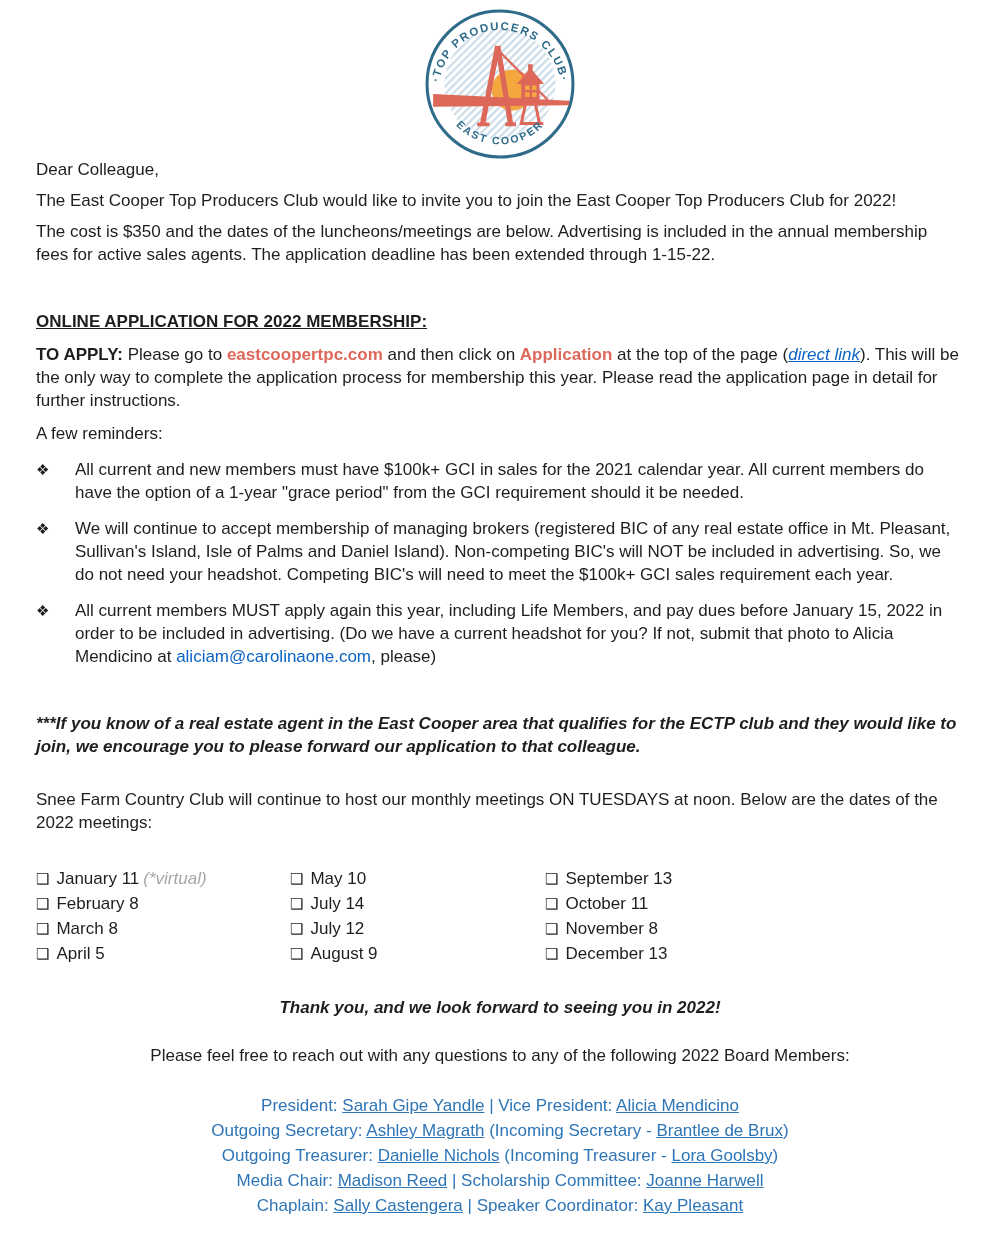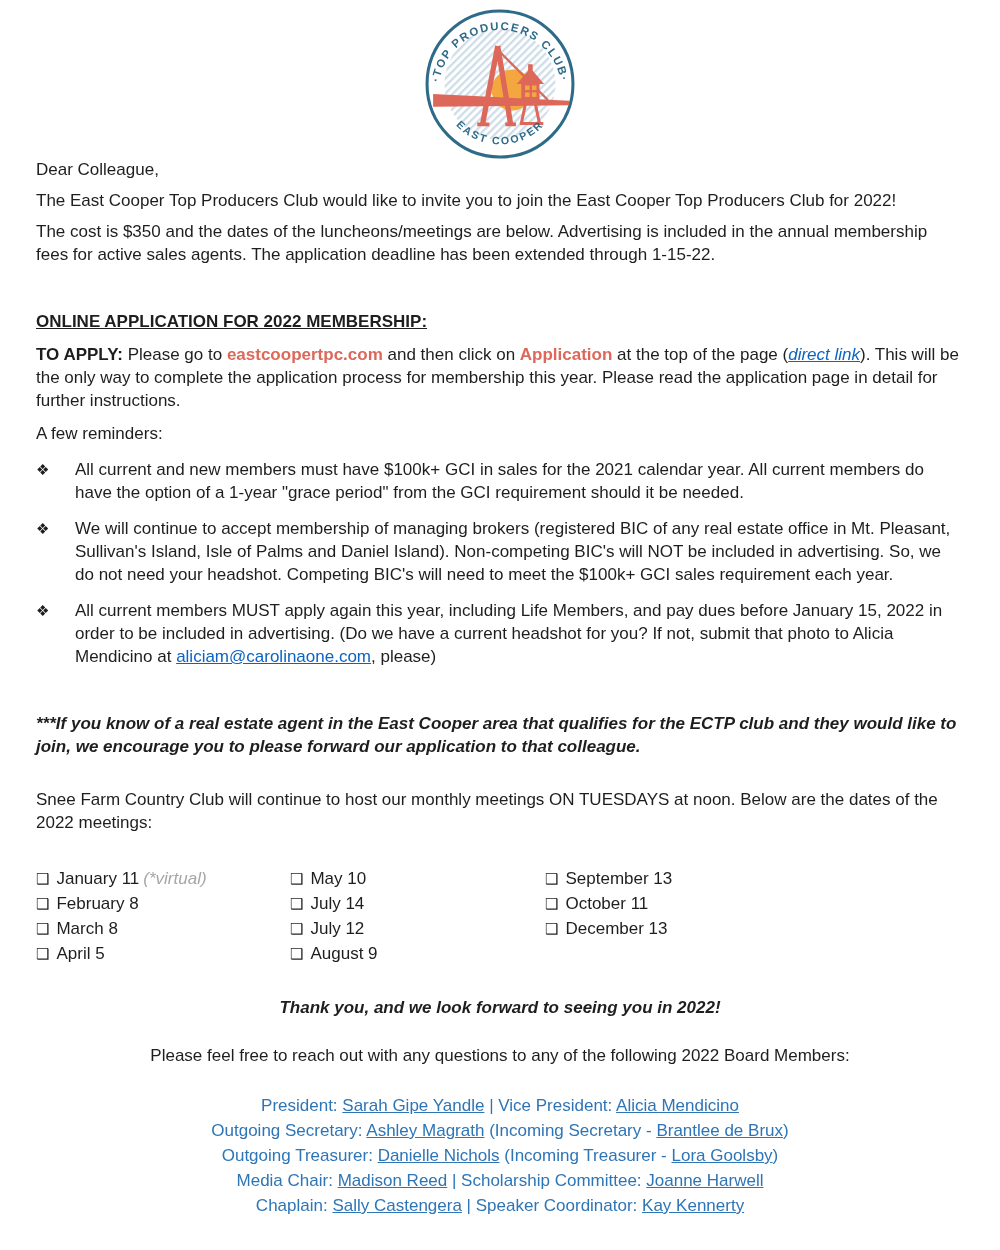--- a/index.html
+++ b/index.html
@@ -17,21 +17,21 @@
   .logo-wrap{text-align:center;padding-top:8px;height:156px;}
   .logo-wrap svg{width:152px;height:152px;}
   p{margin:0;}
   .salutation{margin-top:2px;}
   .p{margin-top:8px;}
   .section-heading{margin-top:44px;font-weight:bold;text-decoration:underline;}
   .to-apply{margin-top:10px;}
   .bold{font-weight:bold;text-align:center;}
   .salmon{color:var(--salmon);font-weight:bold;text-align:center;}
   a{cursor:pointer;}
-  .link{color:var(--link);text-decoration:underline;}
+  .link{color:var(--link);}
   .link-italic{color:var(--link);text-decoration:underline;font-style:italic;}
   .reminders{margin-top:10px;}
   .bullet{display:flex;margin-top:13px;}
   .bullet .glyph{width:39px;flex:0 0 39px;font-size:15px;}
   .bullet .btext{flex:1;}
   .forward-note{margin-top:44px;font-weight:bold;font-style:italic;}
   .snee{margin-top:30px;}
   .dates{display:flex;margin-top:32px;}
   .dates .col{width:254px;}
   .dates .col:nth-child(2){width:255px;}
@@ -124,28 +124,29 @@
     </div>
     <div class="col">
       <div class="date-item"><span class="checkbox">❑</span><span>May 10</span></div>
       <div class="date-item"><span class="checkbox">❑</span><span>July 14</span></div>
       <div class="date-item"><span class="checkbox">❑</span><span>July 12</span></div>
       <div class="date-item"><span class="checkbox">❑</span><span>August 9</span></div>
     </div>
     <div class="col">
       <div class="date-item"><span class="checkbox">❑</span><span>September 13</span></div>
       <div class="date-item"><span class="checkbox">❑</span><span>October 11</span></div>
+      <div class="date-item"><span class="checkbox">❑</span><span>November 8</span></div>
       <div class="date-item"><span class="checkbox">❑</span><span>December 13</span></div>
     </div>
   </div>
 
   <p class="thanks">Thank you, and we look forward to seeing you in 2022!</p>
   <p class="questions">Please feel free to reach out with any questions to any of the following 2022 Board Members:</p>
 
   <div class="board">
     <div><span>President: </span><a class="bname">Sarah Gipe Yandle</a><span> | Vice President: </span><a class="bname">Alicia Mendicino</a></div>
     <div><span>Outgoing Secretary: </span><a class="bname">Ashley Magrath</a><span> (Incoming Secretary - </span><a class="bname">Brantlee de Brux</a><span>)</span></div>
     <div><span>Outgoing Treasurer: </span><a class="bname">Danielle Nichols</a><span> (Incoming Treasurer - </span><a class="bname">Lora Goolsby</a><span>)</span></div>
     <div><span>Media Chair: </span><a class="bname">Madison Reed</a><span> | Scholarship Committee: </span><a class="bname">Joanne Harwell</a></div>
-    <div><span>Chaplain: </span><a class="bname">Sally Castengera</a><span> | Speaker Coordinator: </span><a class="bname">Kay Kennerty</a></div>
+    <div><span>Chaplain: </span><a class="bname">Sally Castengera</a><span> | Speaker Coordinator: </span><a class="bname">Kay Pleasant</a></div>
   </div>
 
 </div>
 
 </body></html>

